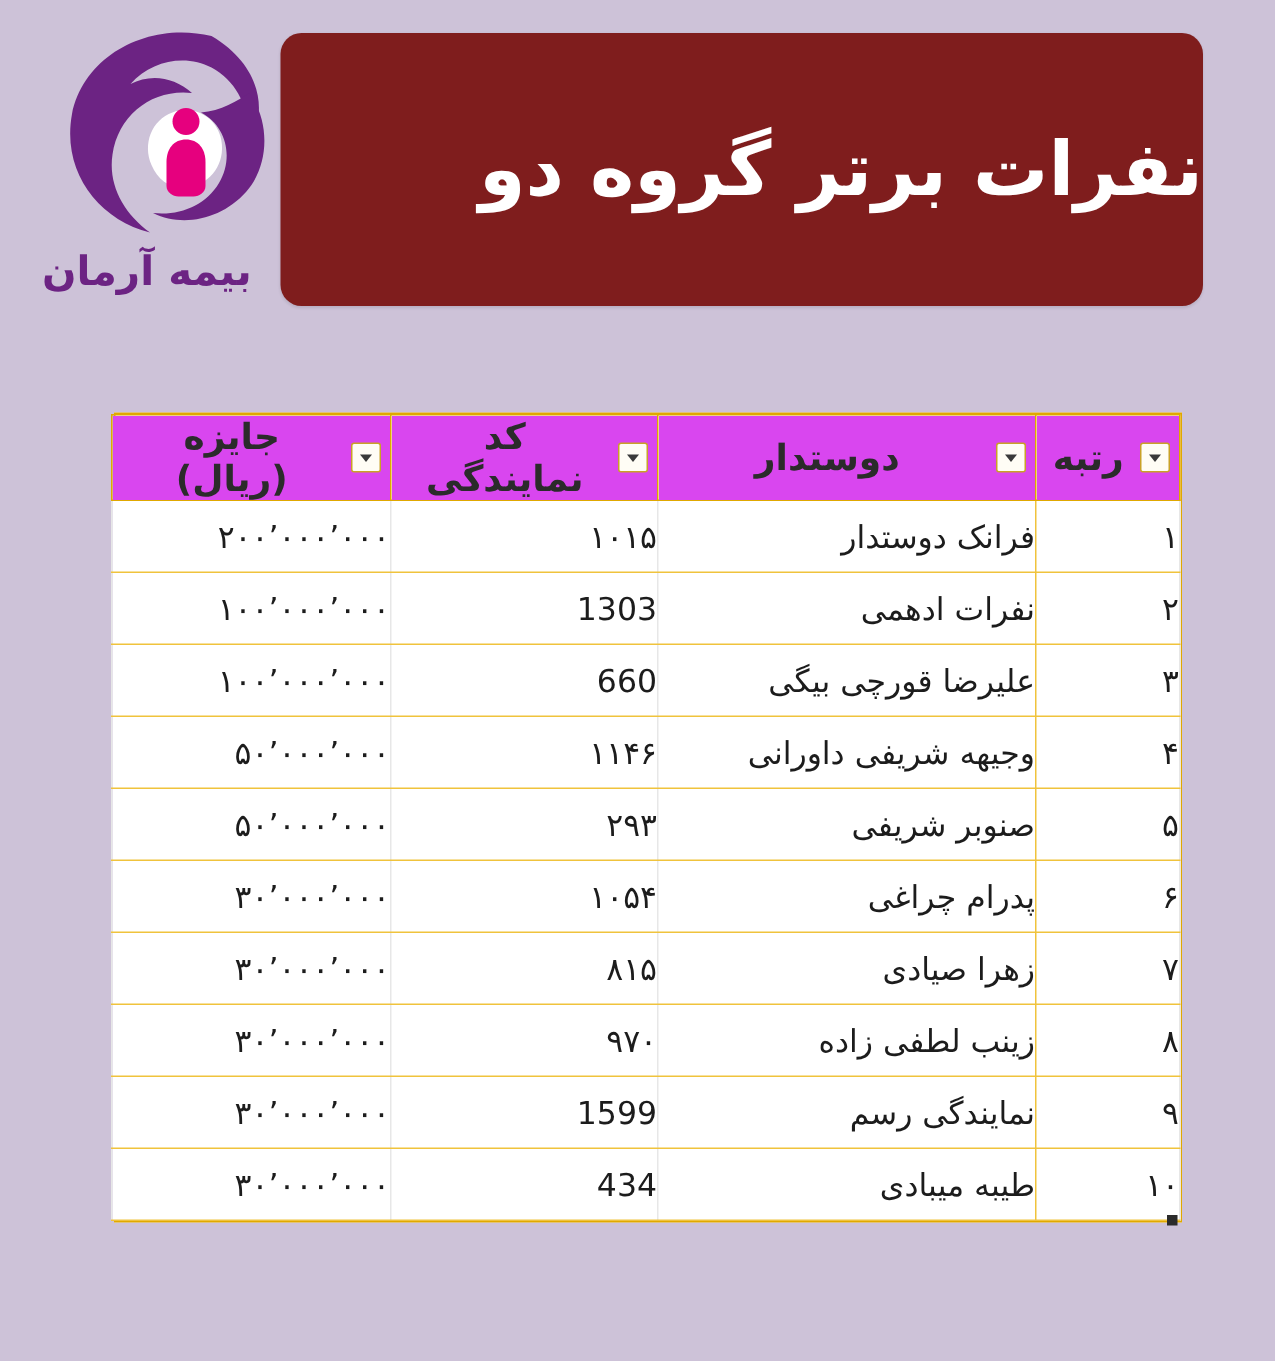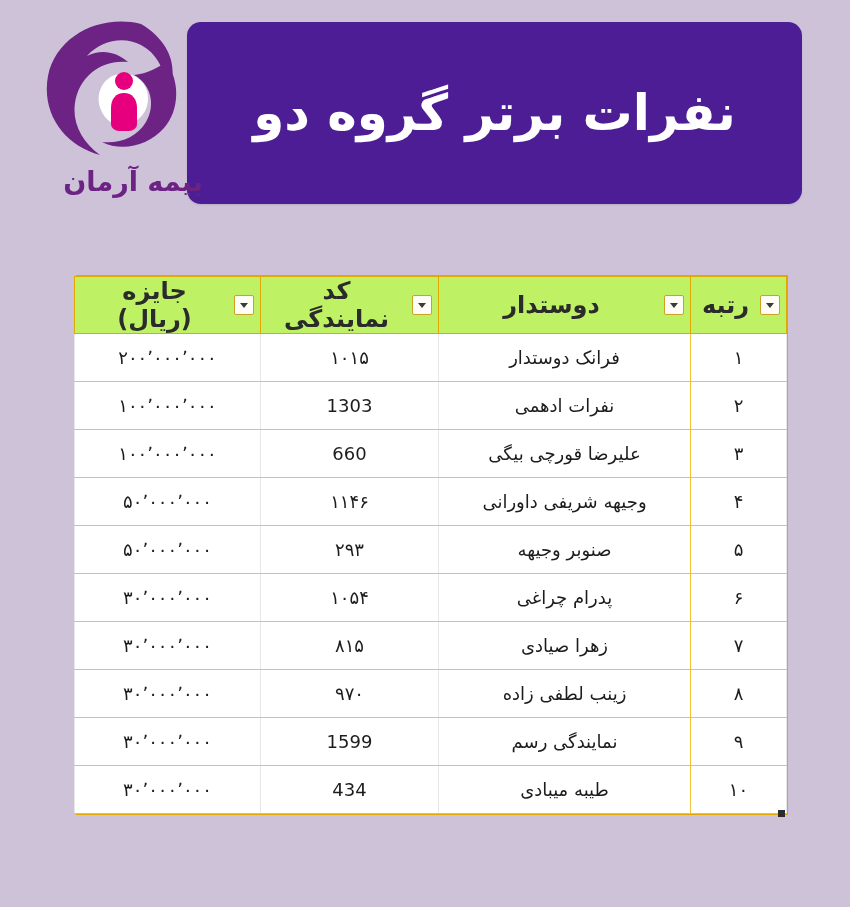--- a/index.html
+++ b/index.html
@@ -30,25 +30,25 @@
     width: 850px;
     height: 200px;
   }
 
   .title-banner {
     position: absolute;
     top: 0;
     right: 48px;
     width: 615px;
     height: 182px;
-    background: #4c1d95;
+    background: #7f1d1d;
     border-radius: 14px;
     display: flex;
     align-items: center;
-    justify-content: center;
+    justify-content: flex-start;
     box-shadow: 0 1px 2px rgba(0,0,0,0.10);
     margin-left: 29px;
   }
 
   .title-text {
     color: #ffffff;
     font-size: 50px;
     font-weight: bold;
     letter-spacing: 0px;
     line-height: 1.2;
@@ -73,21 +73,21 @@
     left: 10px;
     width: 150px;
     height: 148px;
   }
 
   .logo-text {
     position: absolute;
     top: 148px;
     left: 0;
     width: 175px;
-    text-align: right;
+    text-align: left;
     color: #6c2383;
     font-size: 27px;
     font-weight: bold;
     direction: rtl;
     font-family: "DejaVu Sans", "Liberation Sans", sans-serif;
   }
 
   
   .table-wrap {
     position: absolute;
@@ -100,21 +100,21 @@
   }
 
   table.data {
     border-collapse: collapse;
     width: 100%;
     direction: rtl;
     table-layout: fixed;
   }
 
   table.data th {
-    background: #bef264;
+    background: #d946ef;
     color: #2b2b2b;
     font-size: 24px;
     font-weight: bold;
     height: 56px;
     border: 1px solid #e0a800;
     position: relative;
     padding: 0 8px;
     vertical-align: middle;
     text-align: center;
   }
@@ -147,23 +147,22 @@
     border-right: 4px solid transparent;
     border-top: 5px solid #3a3a3a;
   }
 
   table.data td {
     height: 47px;
     border-top: 1px solid #f0c33c;
     border-bottom: 1px solid #f0c33c;
     border-left: 1px solid #e7e7e7;
     border-right: 1px solid #e7e7e7;
-    font-size: 18px;
+    font-size: 21px;
     color: #1c1c1c;
-    text-align: center;
     vertical-align: middle;
     background: #ffffff;
     padding: 0 0;
     font-family: "DejaVu Sans", "Liberation Sans", sans-serif;
   }
 
   table.data td.c-rank {
     border-left: 1px solid #f0c33c;
   }
   table.data td.c-prize {
@@ -266,21 +265,21 @@
             <td class="c-prize">۱۰۰٬۰۰۰٬۰۰۰</td>
           </tr>
           <tr>
             <td class="c-rank">۴</td>
             <td class="c-name">وجیهه شریفی داورانی</td>
             <td class="c-code">۱۱۴۶</td>
             <td class="c-prize">۵۰٬۰۰۰٬۰۰۰</td>
           </tr>
           <tr>
             <td class="c-rank">۵</td>
-            <td class="c-name">صنوبر وجیهه</td>
+            <td class="c-name">صنوبر شریفی</td>
             <td class="c-code">۲۹۳</td>
             <td class="c-prize">۵۰٬۰۰۰٬۰۰۰</td>
           </tr>
           <tr>
             <td class="c-rank">۶</td>
             <td class="c-name">پدرام چراغی</td>
             <td class="c-code">۱۰۵۴</td>
             <td class="c-prize">۳۰٬۰۰۰٬۰۰۰</td>
           </tr>
           <tr>

